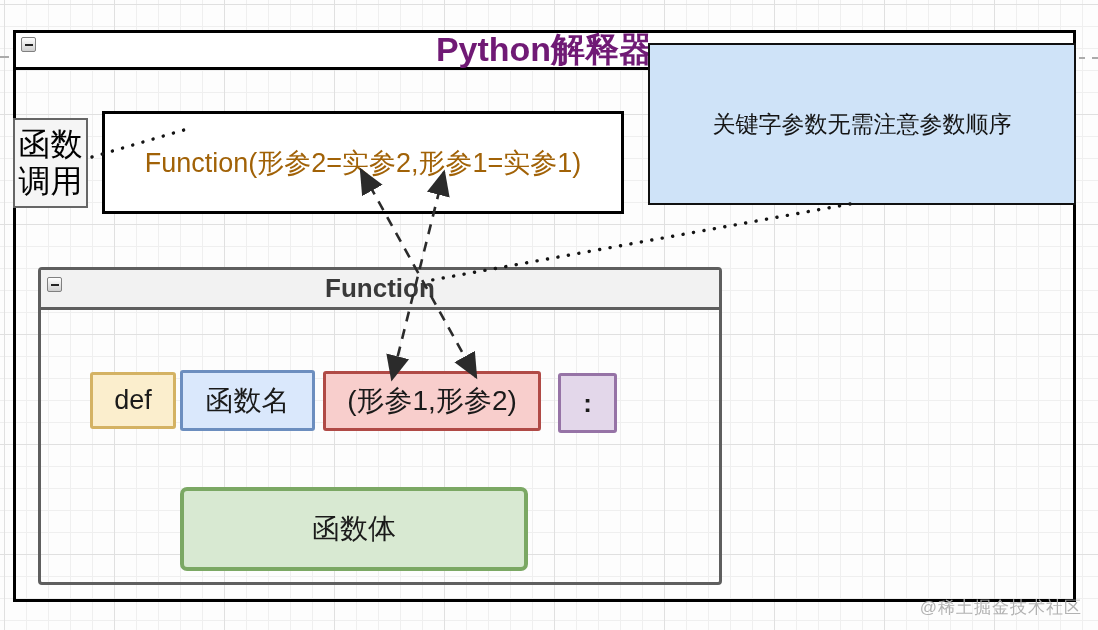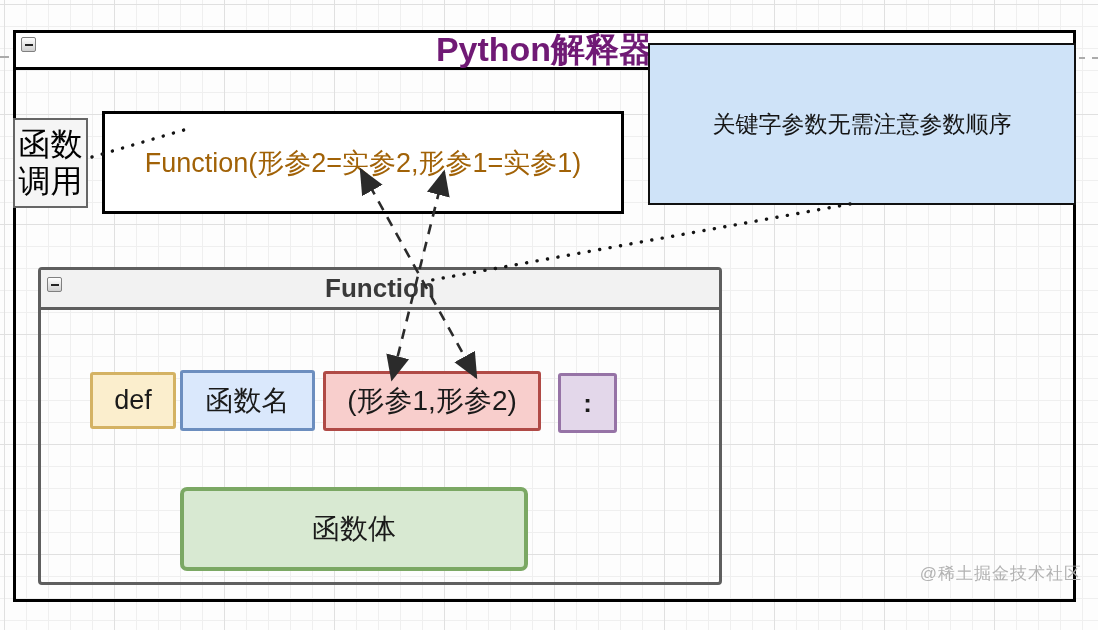--- a/index.html
+++ b/index.html
@@ -55,21 +55,21 @@
   .body-box{left:180px;top:487px;width:348px;height:84px;background:#d8e9d2;border:4px solid #7ba864;border-radius:7px;
     display:flex;align-items:center;justify-content:center;font-size:28px;color:#1a1a1a;z-index:4;}
 
   
   .connectors{position:absolute;left:0;top:0;width:1098px;height:630px;z-index:8;pointer-events:none;}
 
   
   .edge-dash-left{left:0;top:56px;width:9px;border-top:2px dashed #ababab;z-index:1;}
   .edge-dash-right{left:1079px;top:57px;width:19px;border-top:2px dashed #ababab;z-index:1;}
 
-  .watermark{right:16px;top:562px;font-size:17px;color:rgba(174,174,174,0.95);letter-spacing:1px;z-index:9;text-align:center;}
+  .watermark{right:16px;top:596px;font-size:17px;color:rgba(174,174,174,0.95);letter-spacing:1px;z-index:9;text-align:center;}
 </style>
 </head>
 <body>
 
 <div class="canvas">
 
   <div class="abs edge-dash-left"></div>
   <div class="abs edge-dash-right"></div>
 
   <div class="abs outer">

